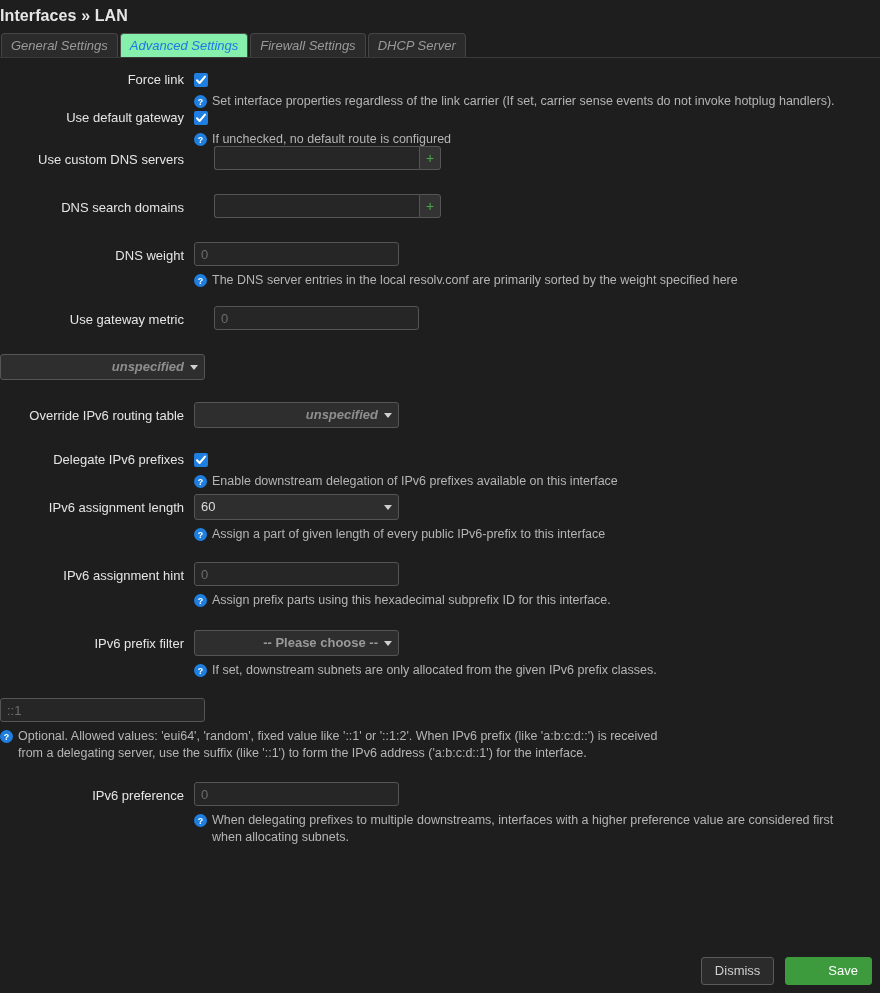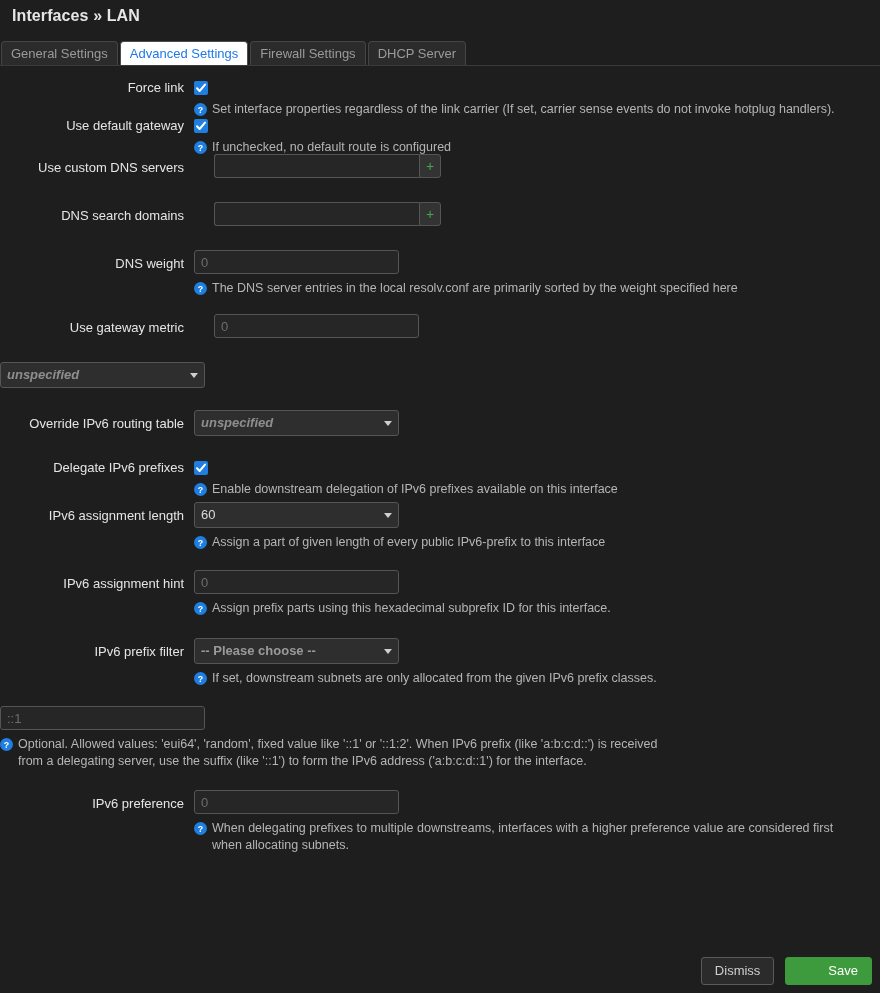--- a/index.html
+++ b/index.html
@@ -12,55 +12,56 @@
     background: #1e1e1e;
     color: #c8c8c8;
     font-family: "Liberation Sans", sans-serif;
     font-size: 13px;
     overflow: hidden;
     position: relative;
   }
 
   
   .page-header {
-    padding: 7px 0 0 12px;
+    padding: 7px 0 0 0;
     font-size: 16px;
     font-weight: bold;
     color: #e6e6e6;
     letter-spacing: 0.1px;
     height: 25px;
     box-sizing: border-box;
   }
 
   
   .tabbar {
     display: flex;
     align-items: flex-end;
     height: 25px;
     padding-left: 1px;
     border-bottom: 1px solid #3a3a3a;
     box-sizing: border-box;
-    margin-top: 16px;
+    margin-top: 8px;
+    font-style: italic;
   }
   .tab {
     font-size: 13px;
     color: #9a9a9a;
     background: #2b2b2b;
     border: 1px solid #454545;
     border-bottom: none;
     border-radius: 4px 4px 0 0;
     padding: 4px 9px 4px 9px;
     line-height: 15px;
     margin-right: 2px;
     cursor: pointer;
     white-space: nowrap;
   }
   .tab.active {
     color: #1e79e6;
-    background: #ffffff;
+    background: #86efac;
     border-color: #4d4d4d;
     position: relative;
     z-index: 2;
   }
 
   
   .form {
     padding-top: 12px;
   }
   .row {
@@ -165,21 +166,21 @@
     position: relative;
     padding: 0 6px;
   }
   .selectbox .sel-text {
     flex: 1;
     font-size: 13px;
     line-height: 24px;
     white-space: nowrap;
     overflow: hidden;
   }
-  .selectbox.center .sel-text { text-align: left; }
+  .selectbox.center .sel-text { text-align: right; }
   .selectbox.placeholder-style .sel-text {
     color: #8e8e8e;
     font-style: italic;
     font-weight: bold;
   }
   .selectbox.choose-style .sel-text {
     color: #9a9a9a;
     font-weight: bold;
   }
   .selectbox.value-style .sel-text {

